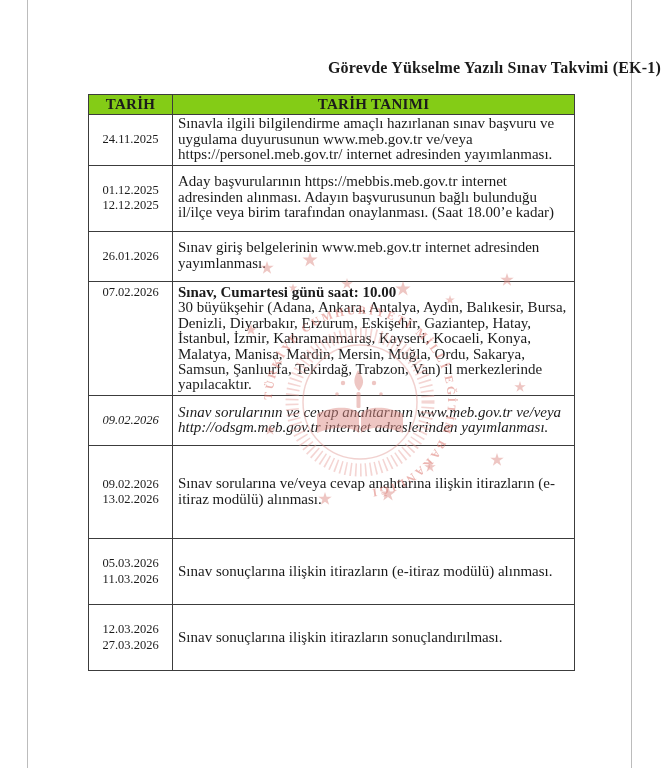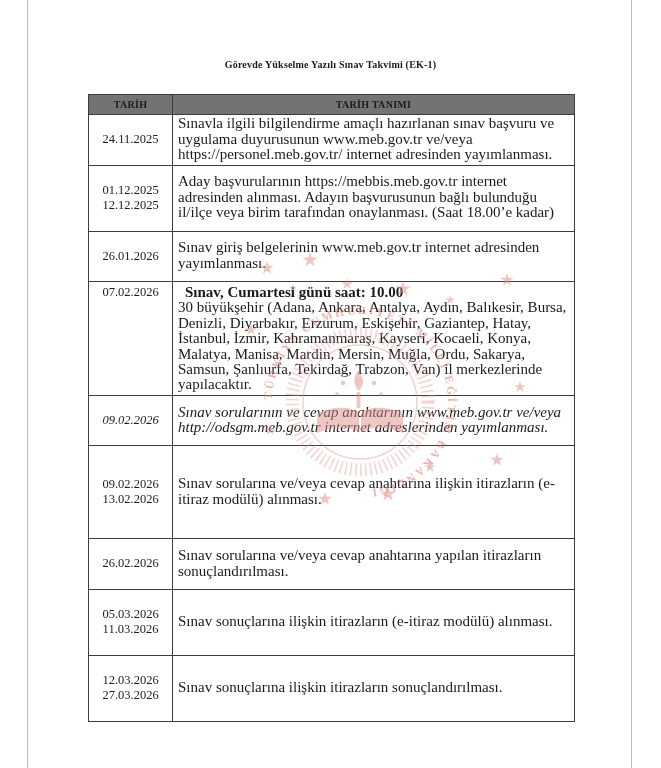--- a/index.html
+++ b/index.html
@@ -13,58 +13,58 @@
   }
   .page-edge {
     position:absolute; top:0; bottom:0; width:1px;
     background:#bcbcbc;
   }
   .page-edge.left  { left:27px; }
   .page-edge.right { left:631px; }
 
   .doc-title {
     position:absolute; top:59px; left:0; width:661px;
-    text-align:center;
+    text-align:right;
     font-weight:bold;
-    font-size:10px;
+    font-size:16px;
     letter-spacing:0.2px;
   }
 
   table.schedule {
     position:absolute; left:88px; top:94px;
     width:486px;
     border-collapse:collapse;
     table-layout:fixed;
   }
   .schedule th, .schedule td {
     border:1px solid #3c3c3c;
     box-sizing:border-box;
   }
   .schedule th {
-    background:#737373;
-    font-size:10px;
+    background:#84cc16;
+    font-size:15px;
     font-weight:bold;
     height:20px;
     padding:0 2px;
     letter-spacing:0.3px;
   }
   .c-date {
     text-align:center;
     vertical-align:middle;
     font-size:12.5px;
     line-height:15.5px;
     padding:17px 2px;
   }
   .c-desc {
     vertical-align:middle;
     font-size:15px;
     line-height:15.4px;
     padding:1px 6px 2px 5px;
   }
-  .bold-line { font-weight:bold;margin-left:7px; }
+  .bold-line { font-weight:bold; }
   .bold-line:empty { display:none; }
 
   
   tbody tr:nth-child(1)  td { height:46px; }
   tbody tr:nth-child(2)  td { height:46px; }
   tbody tr:nth-child(3)  td { height:36px; }
   tbody tr:nth-child(4)  td { height:56px; vertical-align:top; padding-top:3px; }
   tbody tr:nth-child(5)  td { height:40px;font-style:italic; }
   tbody tr:nth-child(6)  td { height:93px; }
   tbody tr:nth-child(7)  td { height:33px; }
@@ -152,30 +152,20 @@
       </td>
     </tr>
     <tr>
       <td class="c-date">
         <div>09.02.2026</div>
         <div>13.02.2026</div>
       </td>
       <td class="c-desc">
 
         <div>Sınav sorularına ve/veya cevap anahtarına ilişkin itirazların (e-itiraz modülü) alınması.</div>
-      </td>
-    </tr>
-    <tr>
-      <td class="c-date">
-        <div>26.02.2026</div>
-        <div></div>
-      </td>
-      <td class="c-desc">
-
-        <div>Sınav sorularına ve/veya cevap anahtarına yapılan itirazların sonuçlandırılması.</div>
       </td>
     </tr>
     <tr>
       <td class="c-date">
         <div>05.03.2026</div>
         <div>11.03.2026</div>
       </td>
       <td class="c-desc">
 
         <div>Sınav sonuçlarına ilişkin itirazların (e-itiraz modülü) alınması.</div>

